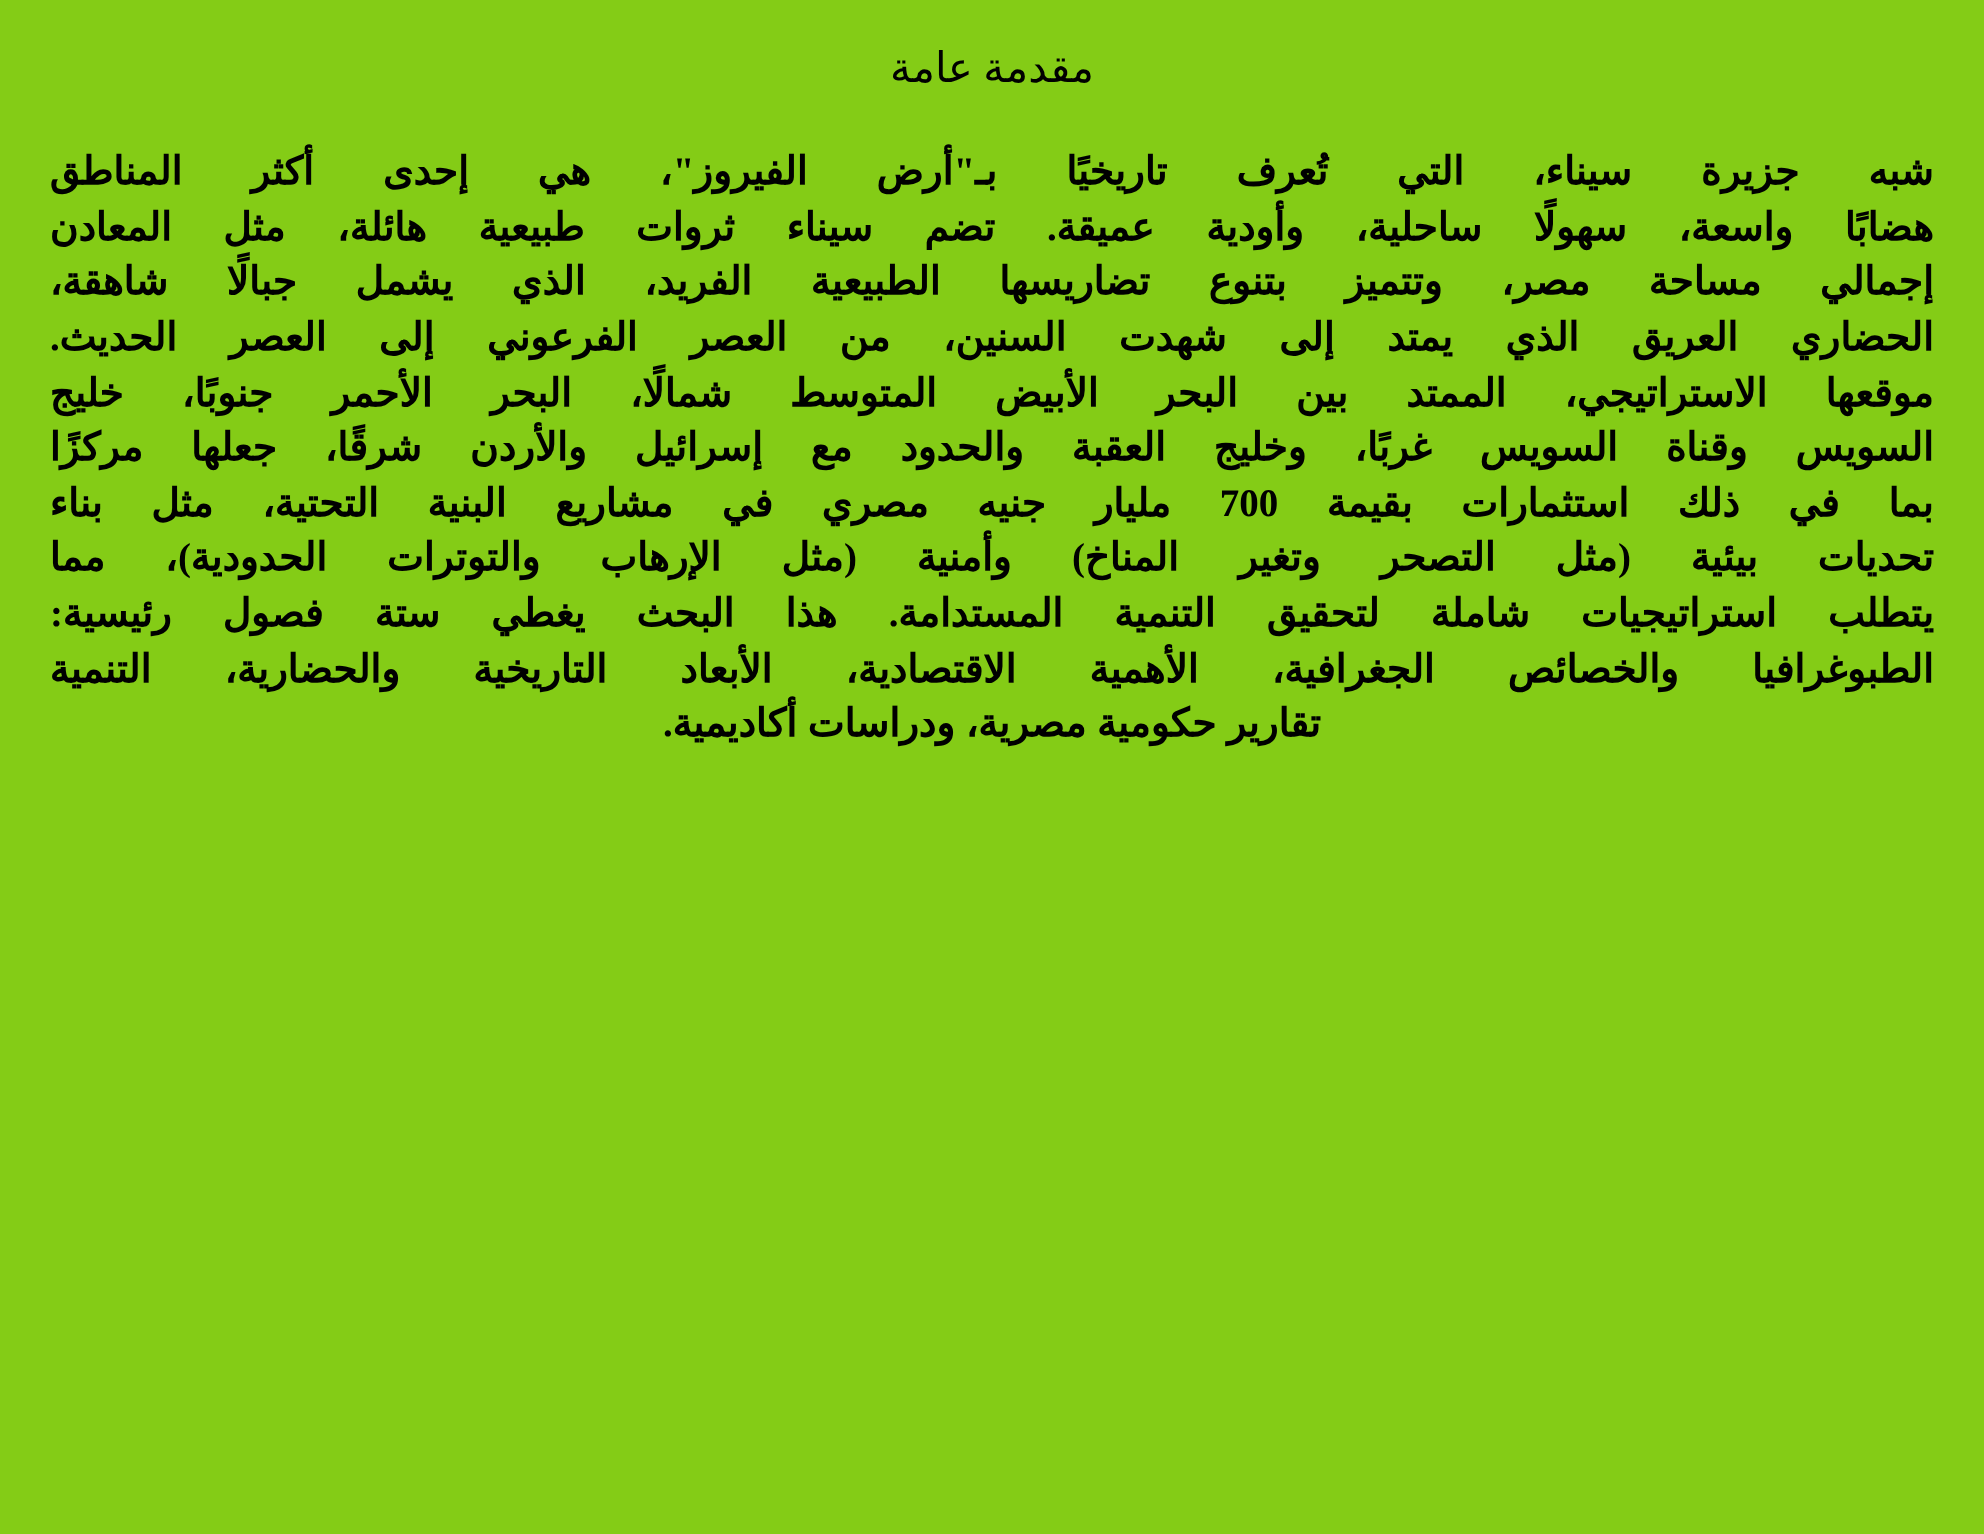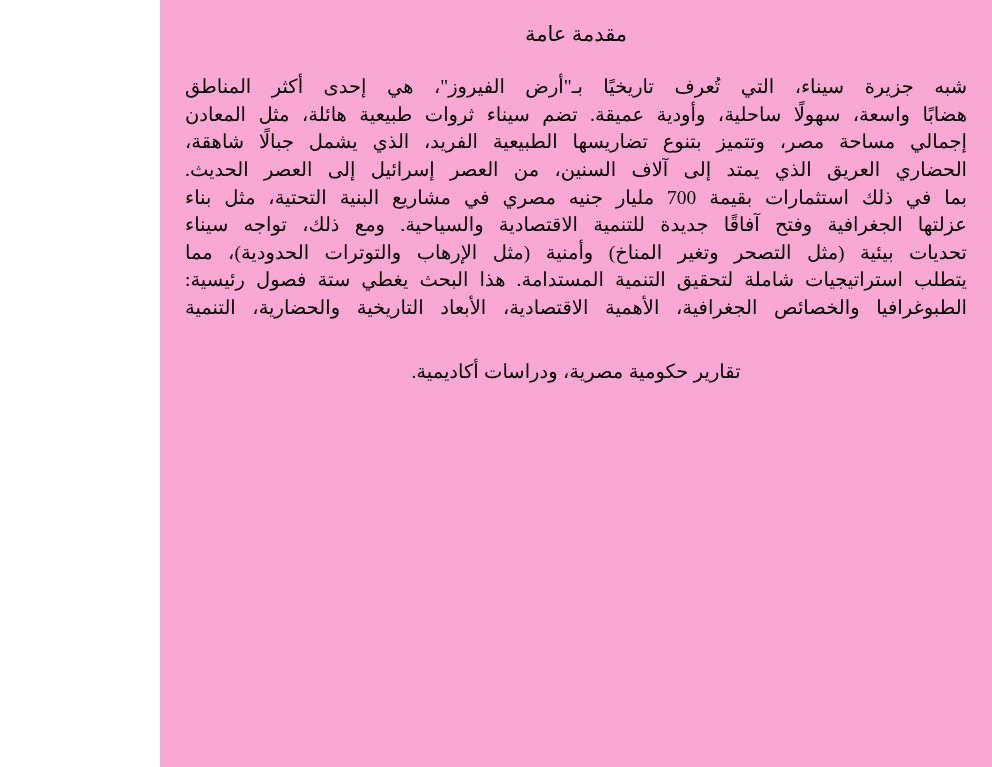--- a/index.html
+++ b/index.html
@@ -1,23 +1,23 @@
 <!DOCTYPE html>
 <html lang="ar" dir="rtl"><head>
 <meta charset="utf-8">
 <style>
   html, body {
     margin: 0;
     padding: 0;
     background: #ffffff;
   }
   .page {
-    width: 832px;
+    width: 992px;
     height: 767px;
-    background: #f9a8d4;
+    background: #84cc16;
     position: relative;
     box-sizing: border-box;
     overflow: hidden;
     font-family: "Liberation Serif", "DejaVu Serif", serif;
     color: #000000;
   }
   .doc-title {
     text-align: center;
     font-size: 21px;
     line-height: 1.2;
@@ -25,58 +25,59 @@
     padding-top: 22px;
     padding-bottom: 0;
     font-weight: normal;
     direction: rtl;
     unicode-bidi: isolate;
     letter-spacing: 0;
   }
   .body-wrap {
     padding: 0 18px;
     margin-top: 26px;
+    font-weight: bold;
   }
   .body-par {
     direction: rtl;
     unicode-bidi: isolate;
     text-align: justify;
     text-align-last: center;
     font-size: 19.5px;
     line-height: 27.6px;
     margin: 0;
     padding: 0 7px;
     word-spacing: 0.5px;
   }
   .body-par .ln {
     display: block;
     text-align: justify;
     text-align-last: justify;
     white-space: nowrap;
   }
   .body-par .ln.last {
     text-align-last: center;
-    margin-top: 36px;
   }
 </style>
 </head>
 <body>
 
 <div class="page">
 
   <h1 class="doc-title">مقدمة عامة</h1>
 
   <div class="body-wrap">
     <div class="body-par">
       <span class="ln">شبه جزيرة سيناء، التي تُعرف تاريخيًا بـ"أرض الفيروز"، هي إحدى أكثر المناطق</span>
       <span class="ln">هضابًا واسعة، سهولًا ساحلية، وأودية عميقة. تضم سيناء ثروات طبيعية هائلة، مثل المعادن</span>
       <span class="ln">إجمالي مساحة مصر، وتتميز بتنوع تضاريسها الطبيعية الفريد، الذي يشمل جبالًا شاهقة،</span>
-      <span class="ln">الحضاري العريق الذي يمتد إلى آلاف السنين، من العصر إسرائيل إلى العصر الحديث.</span>
+      <span class="ln">الحضاري العريق الذي يمتد إلى شهدت السنين، من العصر الفرعوني إلى العصر الحديث.</span>
+      <span class="ln">موقعها الاستراتيجي، الممتد بين البحر الأبيض المتوسط شمالًا، البحر الأحمر جنوبًا، خليج</span>
+      <span class="ln">السويس وقناة السويس غربًا، وخليج العقبة والحدود مع إسرائيل والأردن شرقًا، جعلها مركزًا</span>
       <span class="ln">بما في ذلك استثمارات بقيمة 700 مليار جنيه مصري في مشاريع البنية التحتية، مثل بناء</span>
-      <span class="ln">عزلتها الجغرافية وفتح آفاقًا جديدة للتنمية الاقتصادية والسياحية. ومع ذلك، تواجه سيناء</span>
       <span class="ln">تحديات بيئية (مثل التصحر وتغير المناخ) وأمنية (مثل الإرهاب والتوترات الحدودية)، مما</span>
       <span class="ln">يتطلب استراتيجيات شاملة لتحقيق التنمية المستدامة. هذا البحث يغطي ستة فصول رئيسية:</span>
       <span class="ln">الطبوغرافيا والخصائص الجغرافية، الأهمية الاقتصادية، الأبعاد التاريخية والحضارية، التنمية</span>
       <span class="ln last">تقارير حكومية مصرية، ودراسات أكاديمية.</span>
     </div>
   </div>
 
 </div>
 
 </body></html>

